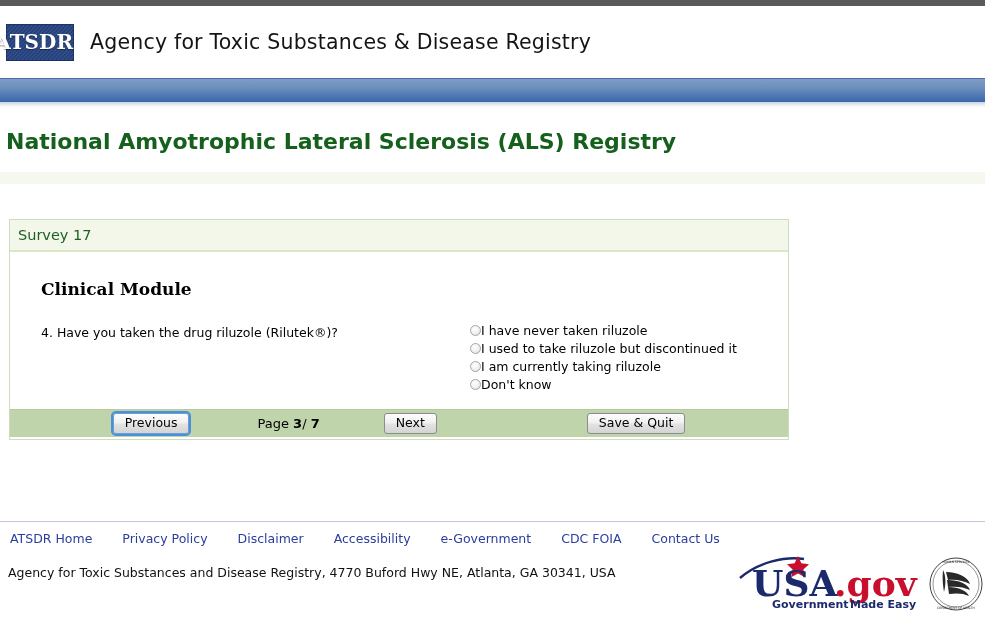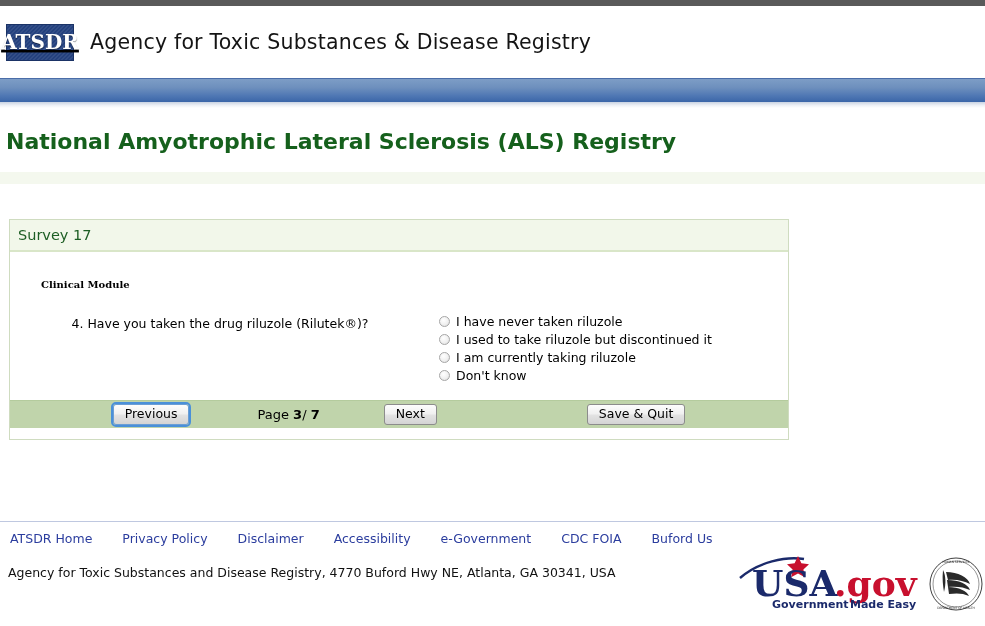--- a/index.html
+++ b/index.html
@@ -41,22 +41,21 @@
     width: 68px;
     height: 37px;
     background: #24417e;
     background-image:
       linear-gradient(135deg, rgba(255,255,255,0.07) 25%, transparent 25%, transparent 50%, rgba(255,255,255,0.07) 50%, rgba(255,255,255,0.07) 75%, transparent 75%);
     background-size: 4px 4px;
     border: 1px solid #1b3366;
     box-sizing: border-box;
     display: flex;
     align-items: center;
-    justify-content: center;
-    text-decoration: underline;
+    justify-content: flex-end;
   }
   .atsdr-logo span {
     color: #ffffff;
     font-family: "DejaVu Serif", "Liberation Serif", serif;
     font-weight: bold;
     font-size: 20px;
     letter-spacing: 0px;
     line-height: 1;
     font-variant: small-caps;
     text-shadow: 0 1px 1px rgba(0,0,0,0.45);
@@ -142,49 +141,48 @@
     font-family: "DejaVu Sans", "Liberation Sans", sans-serif;
   }
   .panel-body {
     background: #ffffff;
     padding: 27px 0 0 0;
     min-height: 160px;
     position: relative;
   }
   .module-label {
     margin-left: 31px;
-    font-size: 10px;
+    font-size: 17px;
     font-weight: bold;
     font-family: "DejaVu Serif", "Liberation Serif", serif;
     color: #000000;
   }
   .qrow {
     margin-top: 24px;
     display: flex;
     align-items: flex-start;
   }
   .question-text {
+    margin-left: 31px;
     width: 420px;
     font-size: 12.5px;
     font-family: "DejaVu Sans", "Liberation Sans", sans-serif;
     color: #000000;
     line-height: 1.3;
     padding-top: 2px;
-    text-align: center;
   }
   .options {
     margin-left: 9px;
     display: flex;
     flex-direction: column;
     gap: 3px;
   }
   .option {
     display: flex;
     align-items: center;
-    gap: 6px;
     cursor: pointer;
   }
   .radio {
     width: 11px;
     height: 11px;
     border-radius: 50%;
     border: 1px solid #a6a6a6;
     background: radial-gradient(circle at 40% 35%, #ffffff 0%, #f0f0f0 55%, #d8d8d8 100%);
     box-sizing: border-box;
     flex: 0 0 auto;
@@ -364,21 +362,21 @@
 
 <div class="footer-rule"></div>
 
 <div class="footer-links">
   <a>ATSDR Home</a>
   <a>Privacy Policy</a>
   <a>Disclaimer</a>
   <a>Accessibility</a>
   <a>e-Government</a>
   <a>CDC FOIA</a>
-  <a>Buford Us</a>
+  <a>Contact Us</a>
 </div>
 
 <div class="footer-address">
   <div>Agency for Toxic Substances and Disease Registry, 4770 Buford Hwy NE, Atlanta, GA 30341, USA</div>
 </div>
 
 <div class="usagov">
   <svg width="185" height="56" viewBox="0 0 185 56" xmlns="http://www.w3.org/2000/svg">
 
     <path d="M2 22 C 20 6, 48 0, 66 3" stroke="#1b2a6b" stroke-width="2.4" fill="none"></path>

